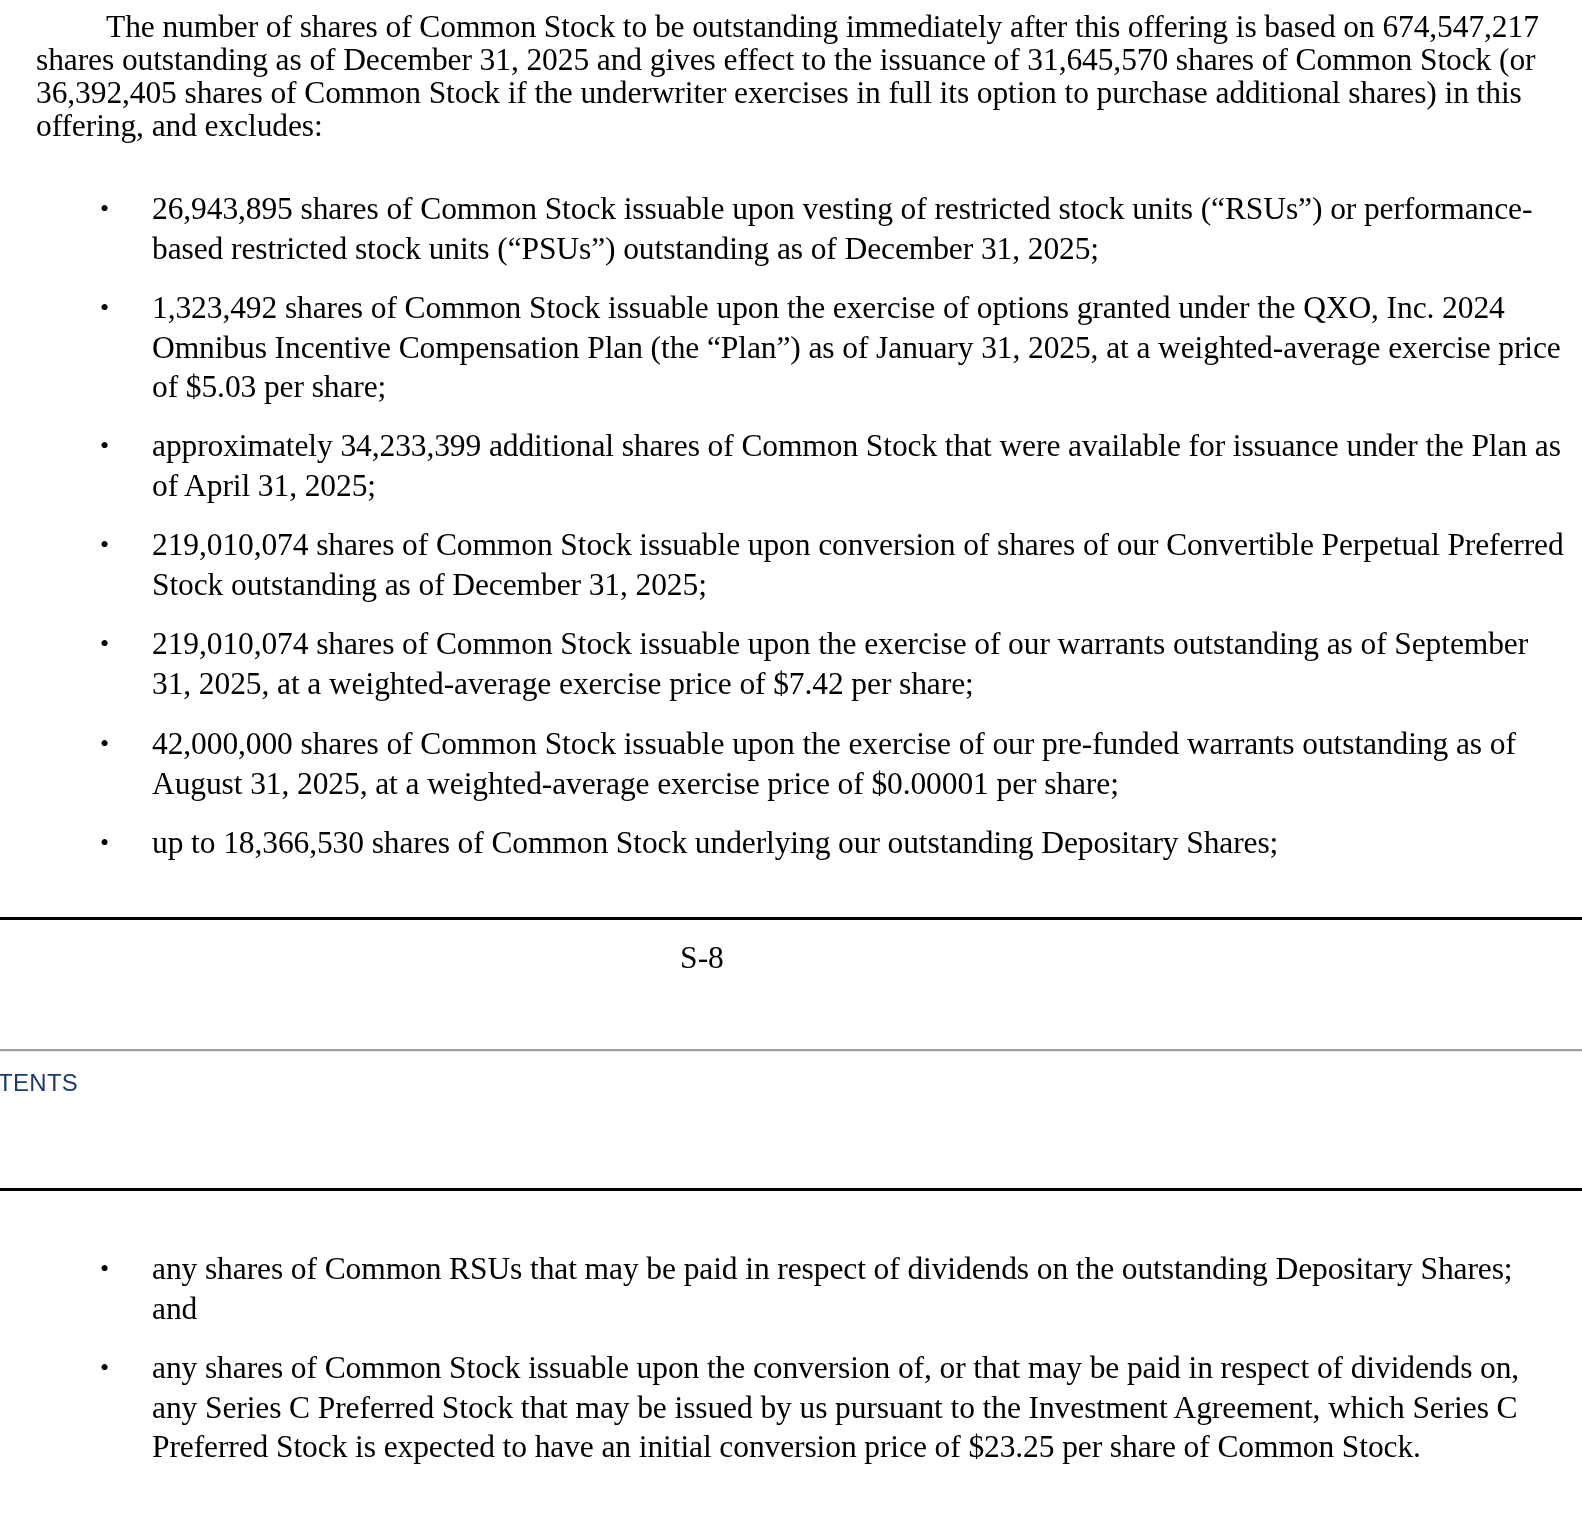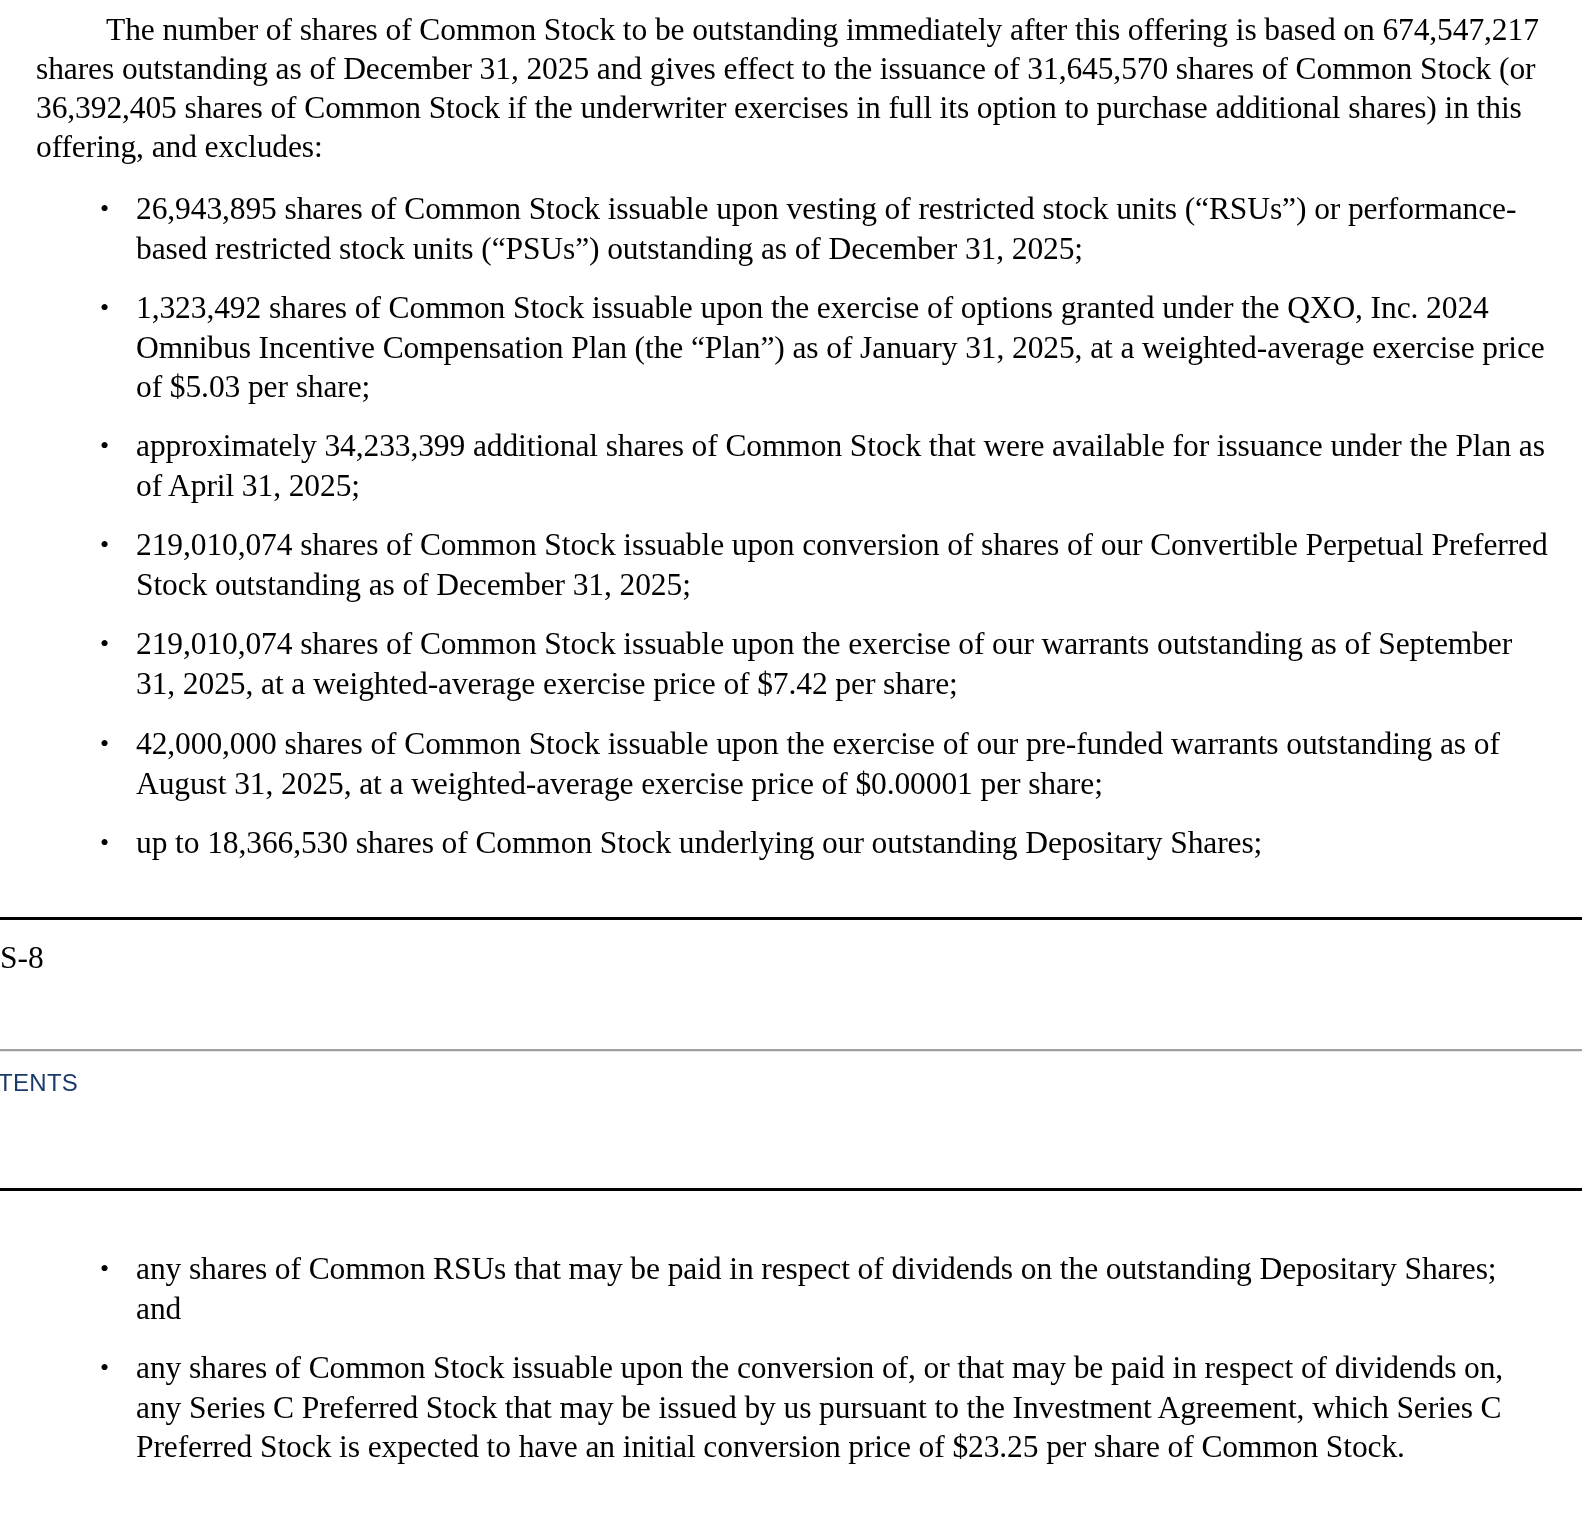--- a/index.html
+++ b/index.html
@@ -20,21 +20,21 @@
       left: 0;
       top: 0;
       width: 1582px;
     }
     .para {
       position: absolute;
       left: 36px;
       top: 10px;
       width: 1510px;
       font-size: 31.5px;
-      line-height: 39px;
+      line-height: 33px;
       text-indent: 70px;
       margin: 0;
       letter-spacing: -0.1px;
     }
     .bullets {
       position: absolute;
       left: 0;
       width: 1582px;
       margin: 0;
       padding: 0;
@@ -50,21 +50,21 @@
     }
     .bullet .dot {
       position: absolute;
       left: 0;
       top: 0;
       width: 20px;
       font-size: 26px;
     }
     .bullet .text {
       position: absolute;
-      left: 36px;
+      left: 52px;
       top: 0;
       width: 1412px;
     }
     .rule-black {
       position: absolute;
       left: 0;
       width: 1582px;
       height: 3px;
       background: #000000;
     }
@@ -80,22 +80,24 @@
       left: 0;
       width: 1582px;
       height: 1px;
       background: #e6e6e6;
     }
     .page-number {
       position: absolute;
       top: 938px;
       left: 0;
       width: 1368px;
+      text-align: center;
       font-size: 31.5px;
       line-height: 40px;
+      padding-left: 18px;
     }
     .toc-link {
       position: absolute;
       top: 1068px;
       left: -2px;
       font-family: "Liberation Sans", "DejaVu Sans", sans-serif;
       font-size: 24px;
       line-height: 30px;
       color: #1b3a6b;
       text-decoration: none;

